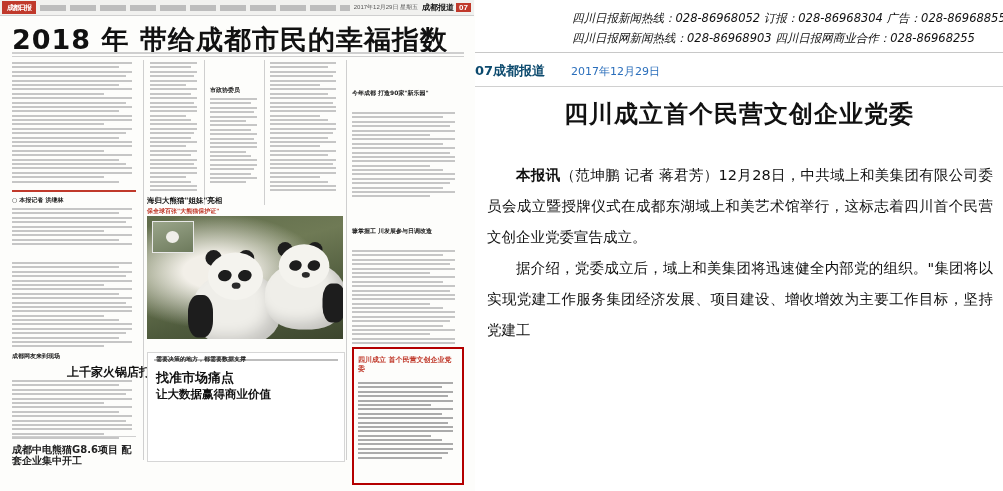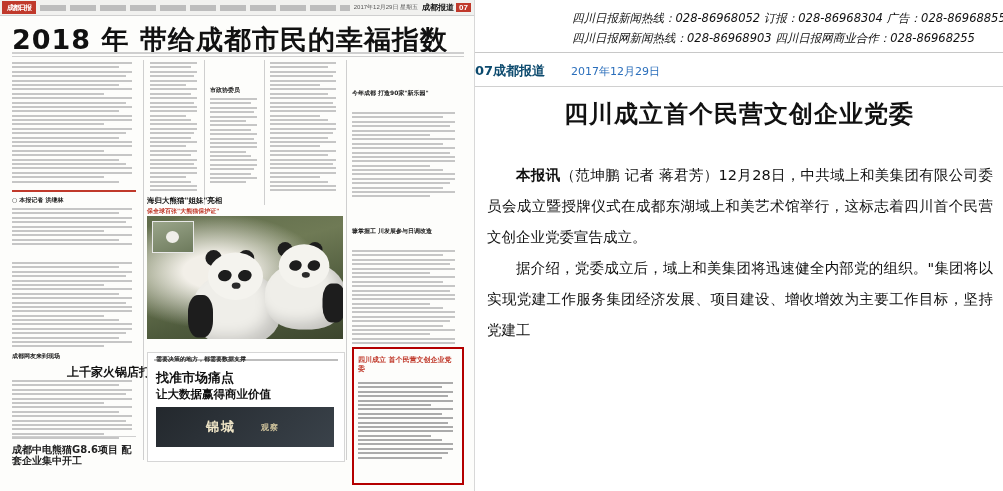--- a/index.html
+++ b/index.html
@@ -6,21 +6,21 @@
   body{
     width:1003px;height:491px;overflow:hidden;
     background:#ffffff;
     font-family:"Liberation Sans", sans-serif;
   }
   .page{position:relative;width:1003px;height:491px;}
 
   
   .paper{
     position:absolute;left:0;top:0;width:474px;height:491px;
-    background:#fdfdfb;border-right:1px solid #d8d8d8;overflow:hidden;
+    background:#fdfdfb;border-right:1px solid #d8d8d8;overflow:hidden;padding-left:36px;
   }
   .paper-masthead{
     position:absolute;left:0;top:0;width:474px;height:15px;
     background:#f1f1ef;border-bottom:1px solid #cfcfcf;
     display:flex;align-items:center;
   }
   .mast-logo{
     width:34px;height:13px;margin-left:2px;background:#c0392b;color:#fff;
     font-size:7px;line-height:13px;text-align:center;font-weight:bold;
     letter-spacing:-1px;
@@ -462,24 +462,20 @@
     </div>
     <div class="rule" style="left:12px;top:436px;width:124px;height:1px;"></div>
     <div class="tinyhead" style="left:12px;top:444px;width:128px;white-space:normal;line-height:11px;font-size:10px;">成都中电熊猫G8.6项目
 配套企业集中开工</div>
 
     <div class="adbox">
       <div class="line"></div>
       <div class="tinyhead" style="left:8px;top:2px;">需要决策的地方，都需要数据支撑</div>
       <div class="ad-title">找准市场痛点</div>
       <div class="ad-title2">让大数据赢得商业价值</div>
-      <div class="ad-dark">
-        <div class="brand">锦城</div>
-        <div class="brand" style="left:105px;top:15px;font-size:8px;letter-spacing:1px;color:#cfc39c;">观察</div>
-      </div>
     </div>
 
     <div class="redbox"></div>
     <div class="redbox-title">四川成立
 首个民营文创企业党委</div>
     <div class="txtblk dark" style="left:358px;top:382px;width:98px;">
       <i class="s2"></i>
         <i class="s1"></i>
         <i class="s2"></i>
         <i class="s4"></i>

